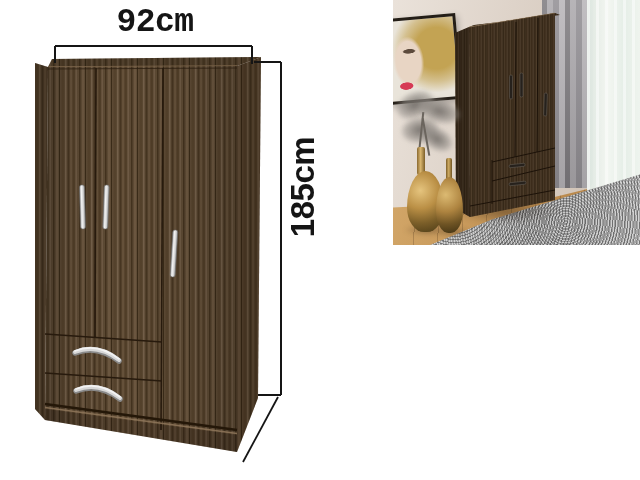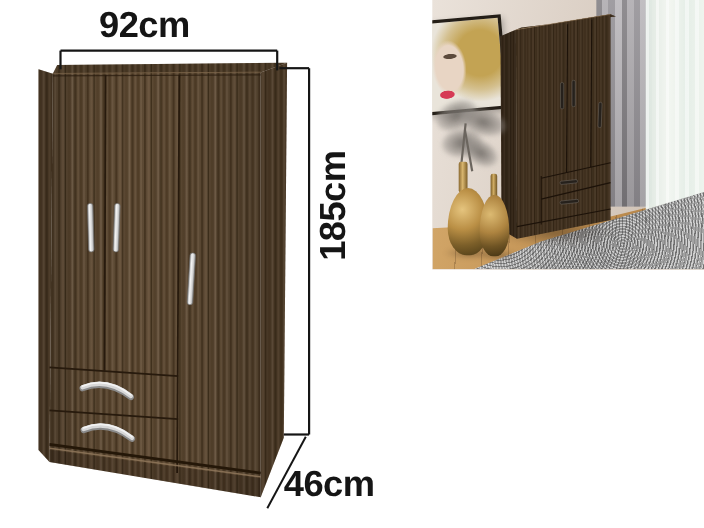--- a/index.html
+++ b/index.html
@@ -1,20 +1,20 @@
 <!DOCTYPE html>
 <html><head>
 <meta charset="utf-8">
 <style>
   html,body{margin:0;padding:0;background:#fff;}
   #app{position:relative;width:640px;height:480px;background:#ffffff;overflow:hidden;
        font-family:"Liberation Sans",sans-serif;}
   .dim-label{position:absolute;font-weight:700;color:#151515;font-size:33px;
              letter-spacing:-0.5px;line-height:34px;white-space:nowrap;}
-  #label-width{left:90px;top:6px;width:130px;}
+  #label-width{left:90px;top:6px;width:130px;text-align:center;font-family:Liberation Mono, monospace;}
   #label-height{left:286px;top:247px;width:120px;height:34px;text-align:center;
                 transform-origin:0 0;transform:rotate(-90deg);}
   #label-depth{left:258px;top:423px;}
 
   
   #inset{position:absolute;left:393px;top:0;width:247px;height:245px;overflow:hidden;
          background:linear-gradient(105deg,#eae2da 0%,#d9cdc2 55%,#cabcae 100%);}
   #inset-floor{position:absolute;left:0;top:165px;width:247px;height:80px;
          background:
            repeating-linear-gradient(93deg,rgba(70,45,20,0.25) 0 1px,rgba(0,0,0,0) 1px 24px),
@@ -161,21 +161,20 @@
         <line x1="258" y1="395" x2="281" y2="395"></line>
       </g>
       <g>
         <line x1="278" y1="397" x2="243" y2="462" stroke-width="1.8"></line>
       </g>
     </g>
   </svg>
 
   <div id="label-width" class="dim-label">92cm</div>
   <div id="label-height" class="dim-label">185cm</div>
-  <div id="label-depth" class="dim-label">46cm</div>
 
   <div id="inset">
     <div id="inset-painting"></div>
 
     <div id="inset-floor"></div>
     <div id="curtain-gray"></div>
     <div id="curtain-sheer"></div>
     <div id="inset-rug"></div>
     <div id="inset-wardrobe-shadow"></div>
 

